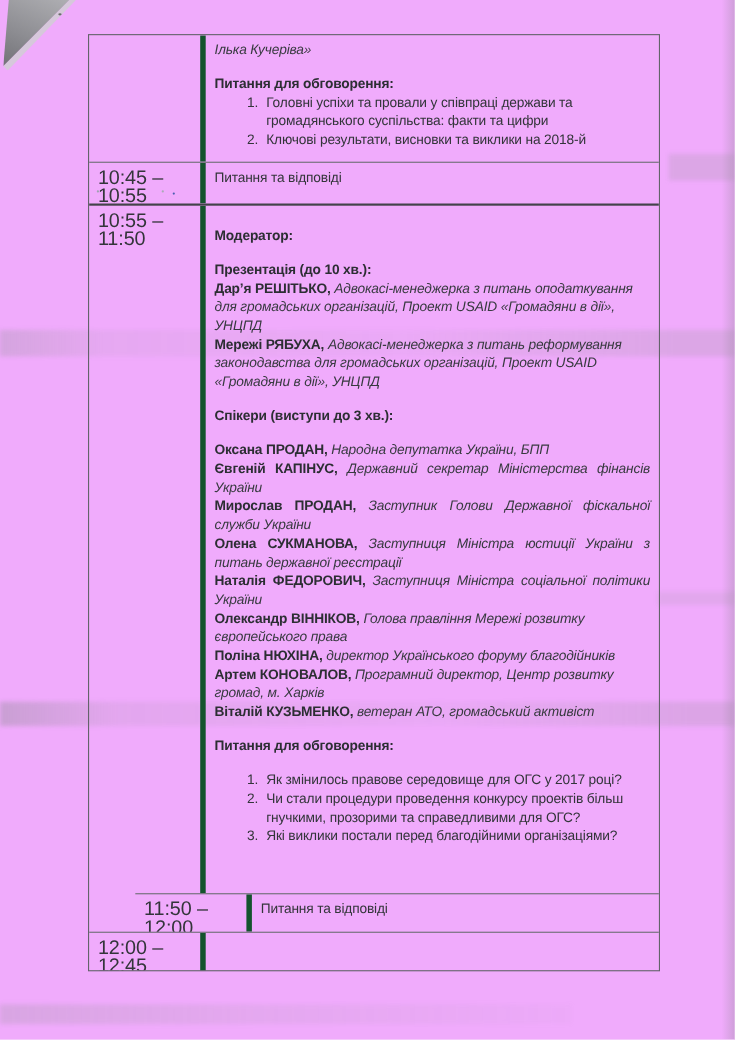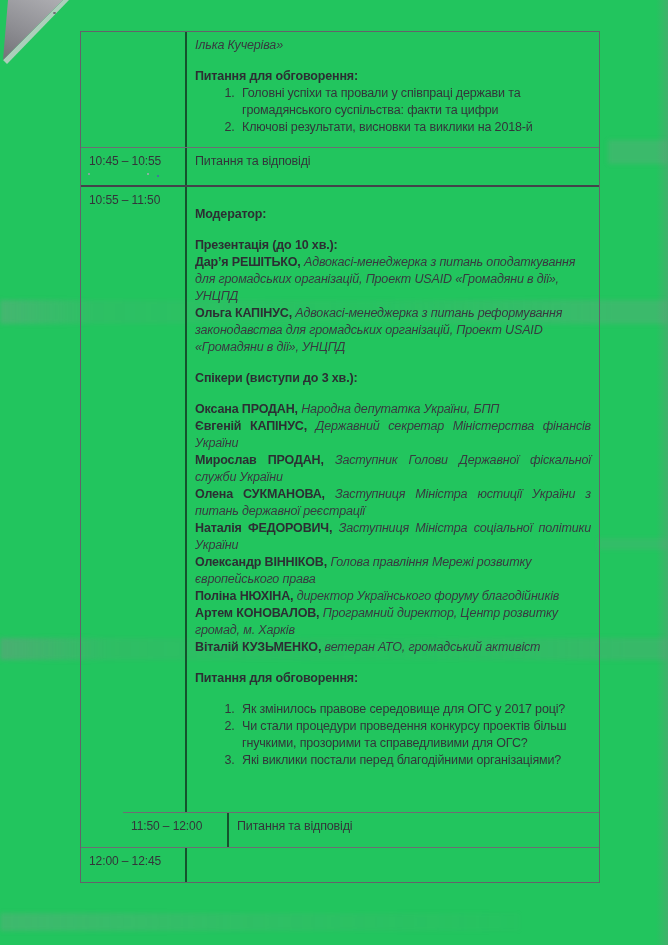--- a/index.html
+++ b/index.html
@@ -4,21 +4,21 @@
 <style>
   html,body{margin:0;padding:0;}
   body{
     width:668px;height:945px;
     position:relative;overflow:hidden;
     background:#fbfbfa;
     font-family:"Liberation Sans",sans-serif;
     color:#33353a;
     -webkit-font-smoothing:antialiased;
   }
-  .page{position:absolute;inset:0;background:#22c55e;}
+  .page{position:absolute;inset:0;background:#f0abfc;}
 
   
   .corner-fold{
     position:absolute;left:0;top:0;width:80px;height:70px;
     pointer-events:none;
   }
   .corner-fold .tri{
     position:absolute;left:0;top:0;width:80px;height:70px;
     background:linear-gradient(205deg,#b0b0b4 5%,#8d8d92 55%,#6e6e73 95%);
     clip-path:polygon(8px 0px,63px 0px,3px 60px);
@@ -52,23 +52,23 @@
   .agenda{
     position:absolute;left:80px;top:31px;width:520px;height:852px;
     box-sizing:border-box;border:1px solid #63636a;
     overflow:hidden;
   }
   .row{display:flex;box-sizing:border-box;overflow:hidden;}
   .row + .row{border-top:1px solid #6d6d73;}
   .row.heavy{border-top:2px solid #43434a;}
   .cell-time{
     width:106px;flex:0 0 106px;box-sizing:border-box;
-    border-right:2px solid #14532d;
+    border-right:5px solid #14532d;
     padding:5px 4px 0 8px;
-    font-size:12px;line-height:17px;letter-spacing:-.1px;
+    font-size:18px;line-height:17px;letter-spacing:-.1px;
   }
   .cell-content{
     flex:1;box-sizing:border-box;
     padding:5px 8px 0 8px;
     font-size:12.5px;line-height:17px;letter-spacing:-.15px;
   }
   .cell-content p{margin:0;line-height:17px;}
   .gap{height:14px;}
   .b{font-weight:bold;color:#2c2e33;}
   .i{font-style:italic;color:#383a40;}
@@ -118,21 +118,21 @@
         </div>
       </div>
       <div class="row heavy" style="height: 627px;">
         <div class="cell-time">10:55 – 11:50</div>
         <div class="cell-content">
           <div class="gap"></div>
           <p><span class="b ">Модератор:</span></p>
           <div class="gap"></div>
           <p><span class="b ">Презентація (до 10 хв.):</span></p>
           <p><span class="b ">Дар’я РЕШІТЬКО, </span><span class="i">Адвокасі-менеджерка з питань оподаткування для громадських організацій, Проект USAID «Громадяни в дії», УНЦПД</span></p>
-          <p><span class="b ">Ольга КАПІНУС, </span><span class="i">Адвокасі-менеджерка з питань реформування законодавства для громадських організацій, Проект USAID «Громадяни в дії», УНЦПД</span></p>
+          <p><span class="b ">Мережі РЯБУХА, </span><span class="i">Адвокасі-менеджерка з питань реформування законодавства для громадських організацій, Проект USAID «Громадяни в дії», УНЦПД</span></p>
           <div class="gap"></div>
           <p><span class="b ">Спікери (виступи до 3 хв.):</span></p>
           <div class="gap"></div>
           <p><span class="b ">Оксана ПРОДАН, </span><span class="i">Народна депутатка України, БПП</span></p>
           <p class="justify"><span class="b ">Євгеній КАПІНУС, </span><span class="i">Державний секретар Міністерства фінансів України</span></p>
           <p class="justify"><span class="b ">Мирослав ПРОДАН, </span><span class="i">Заступник Голови Державної фіскальної служби України</span></p>
           <p class="justify"><span class="b ">Олена СУКМАНОВА, </span><span class="i">Заступниця Міністра юстиції України з питань державної реєстрації</span></p>
           <p class="justify"><span class="b ">Наталія ФЕДОРОВИЧ, </span><span class="i">Заступниця Міністра соціальної політики України</span></p>
           <p><span class="b ">Олександр ВІННІКОВ, </span><span class="i">Голова правління Мережі розвитку європейського права</span></p>
           <p><span class="b ">Поліна НЮХІНА, </span><span class="i">директор Українського форуму благодійників</span></p>

